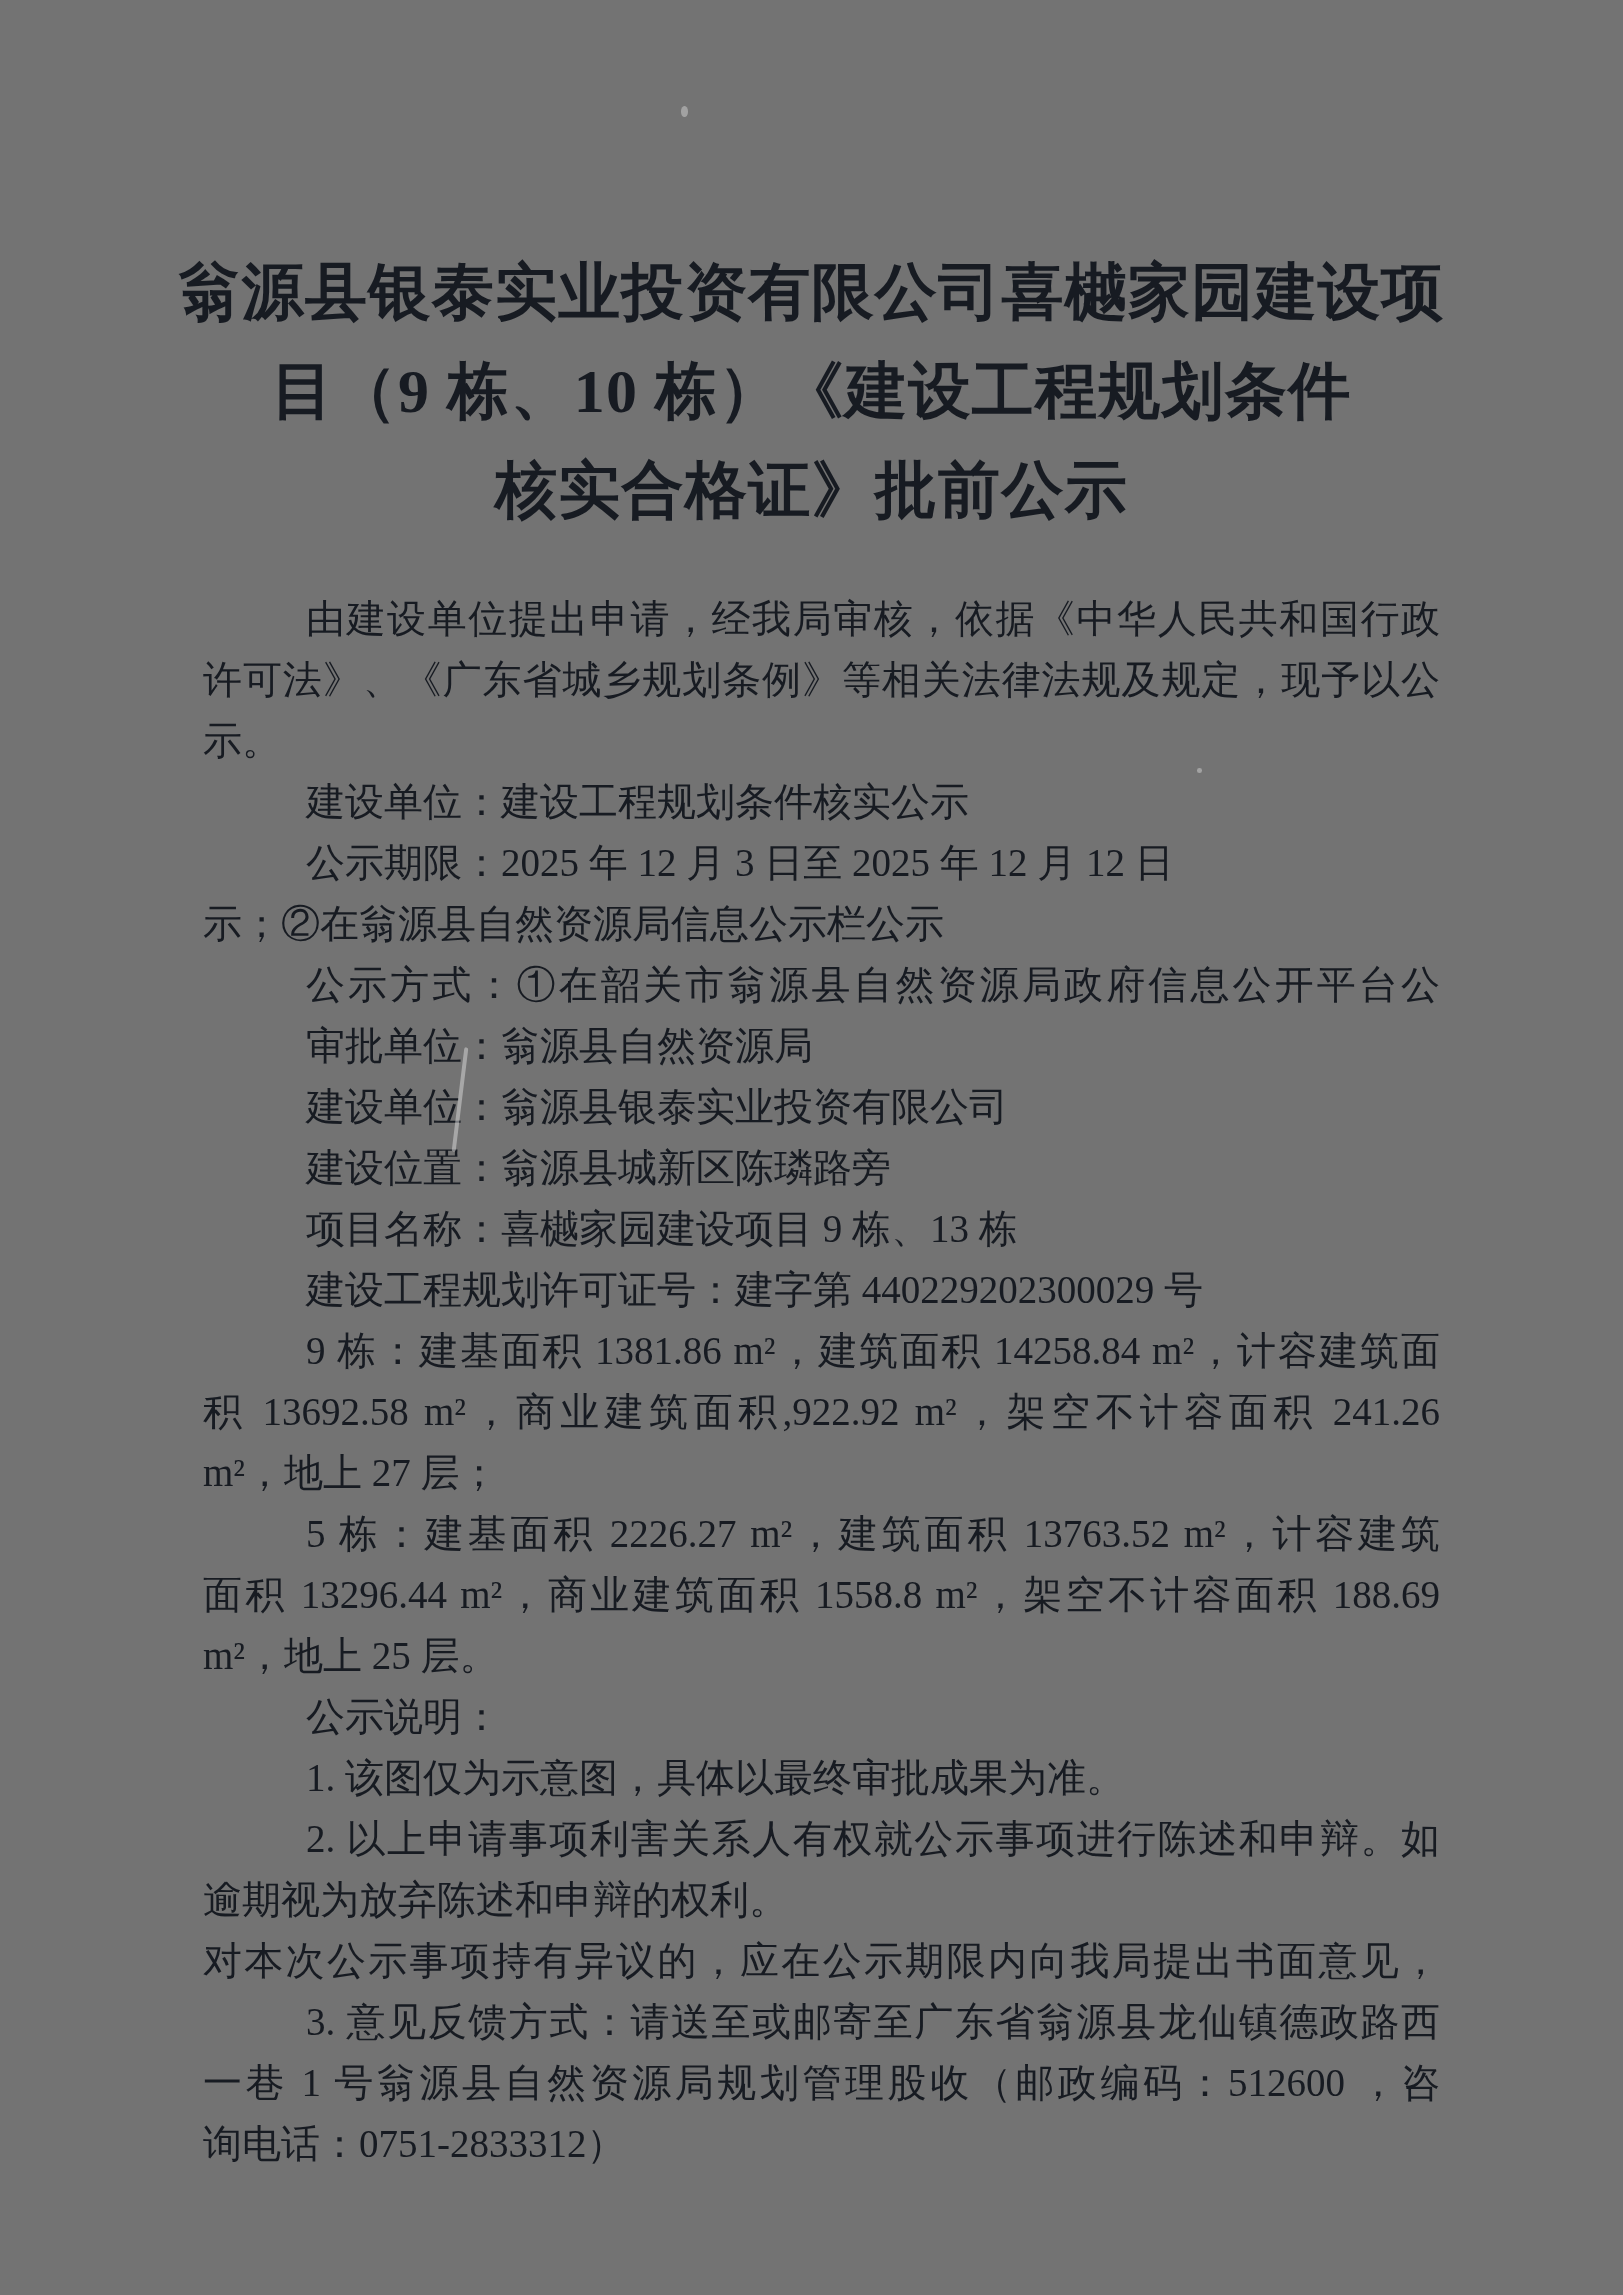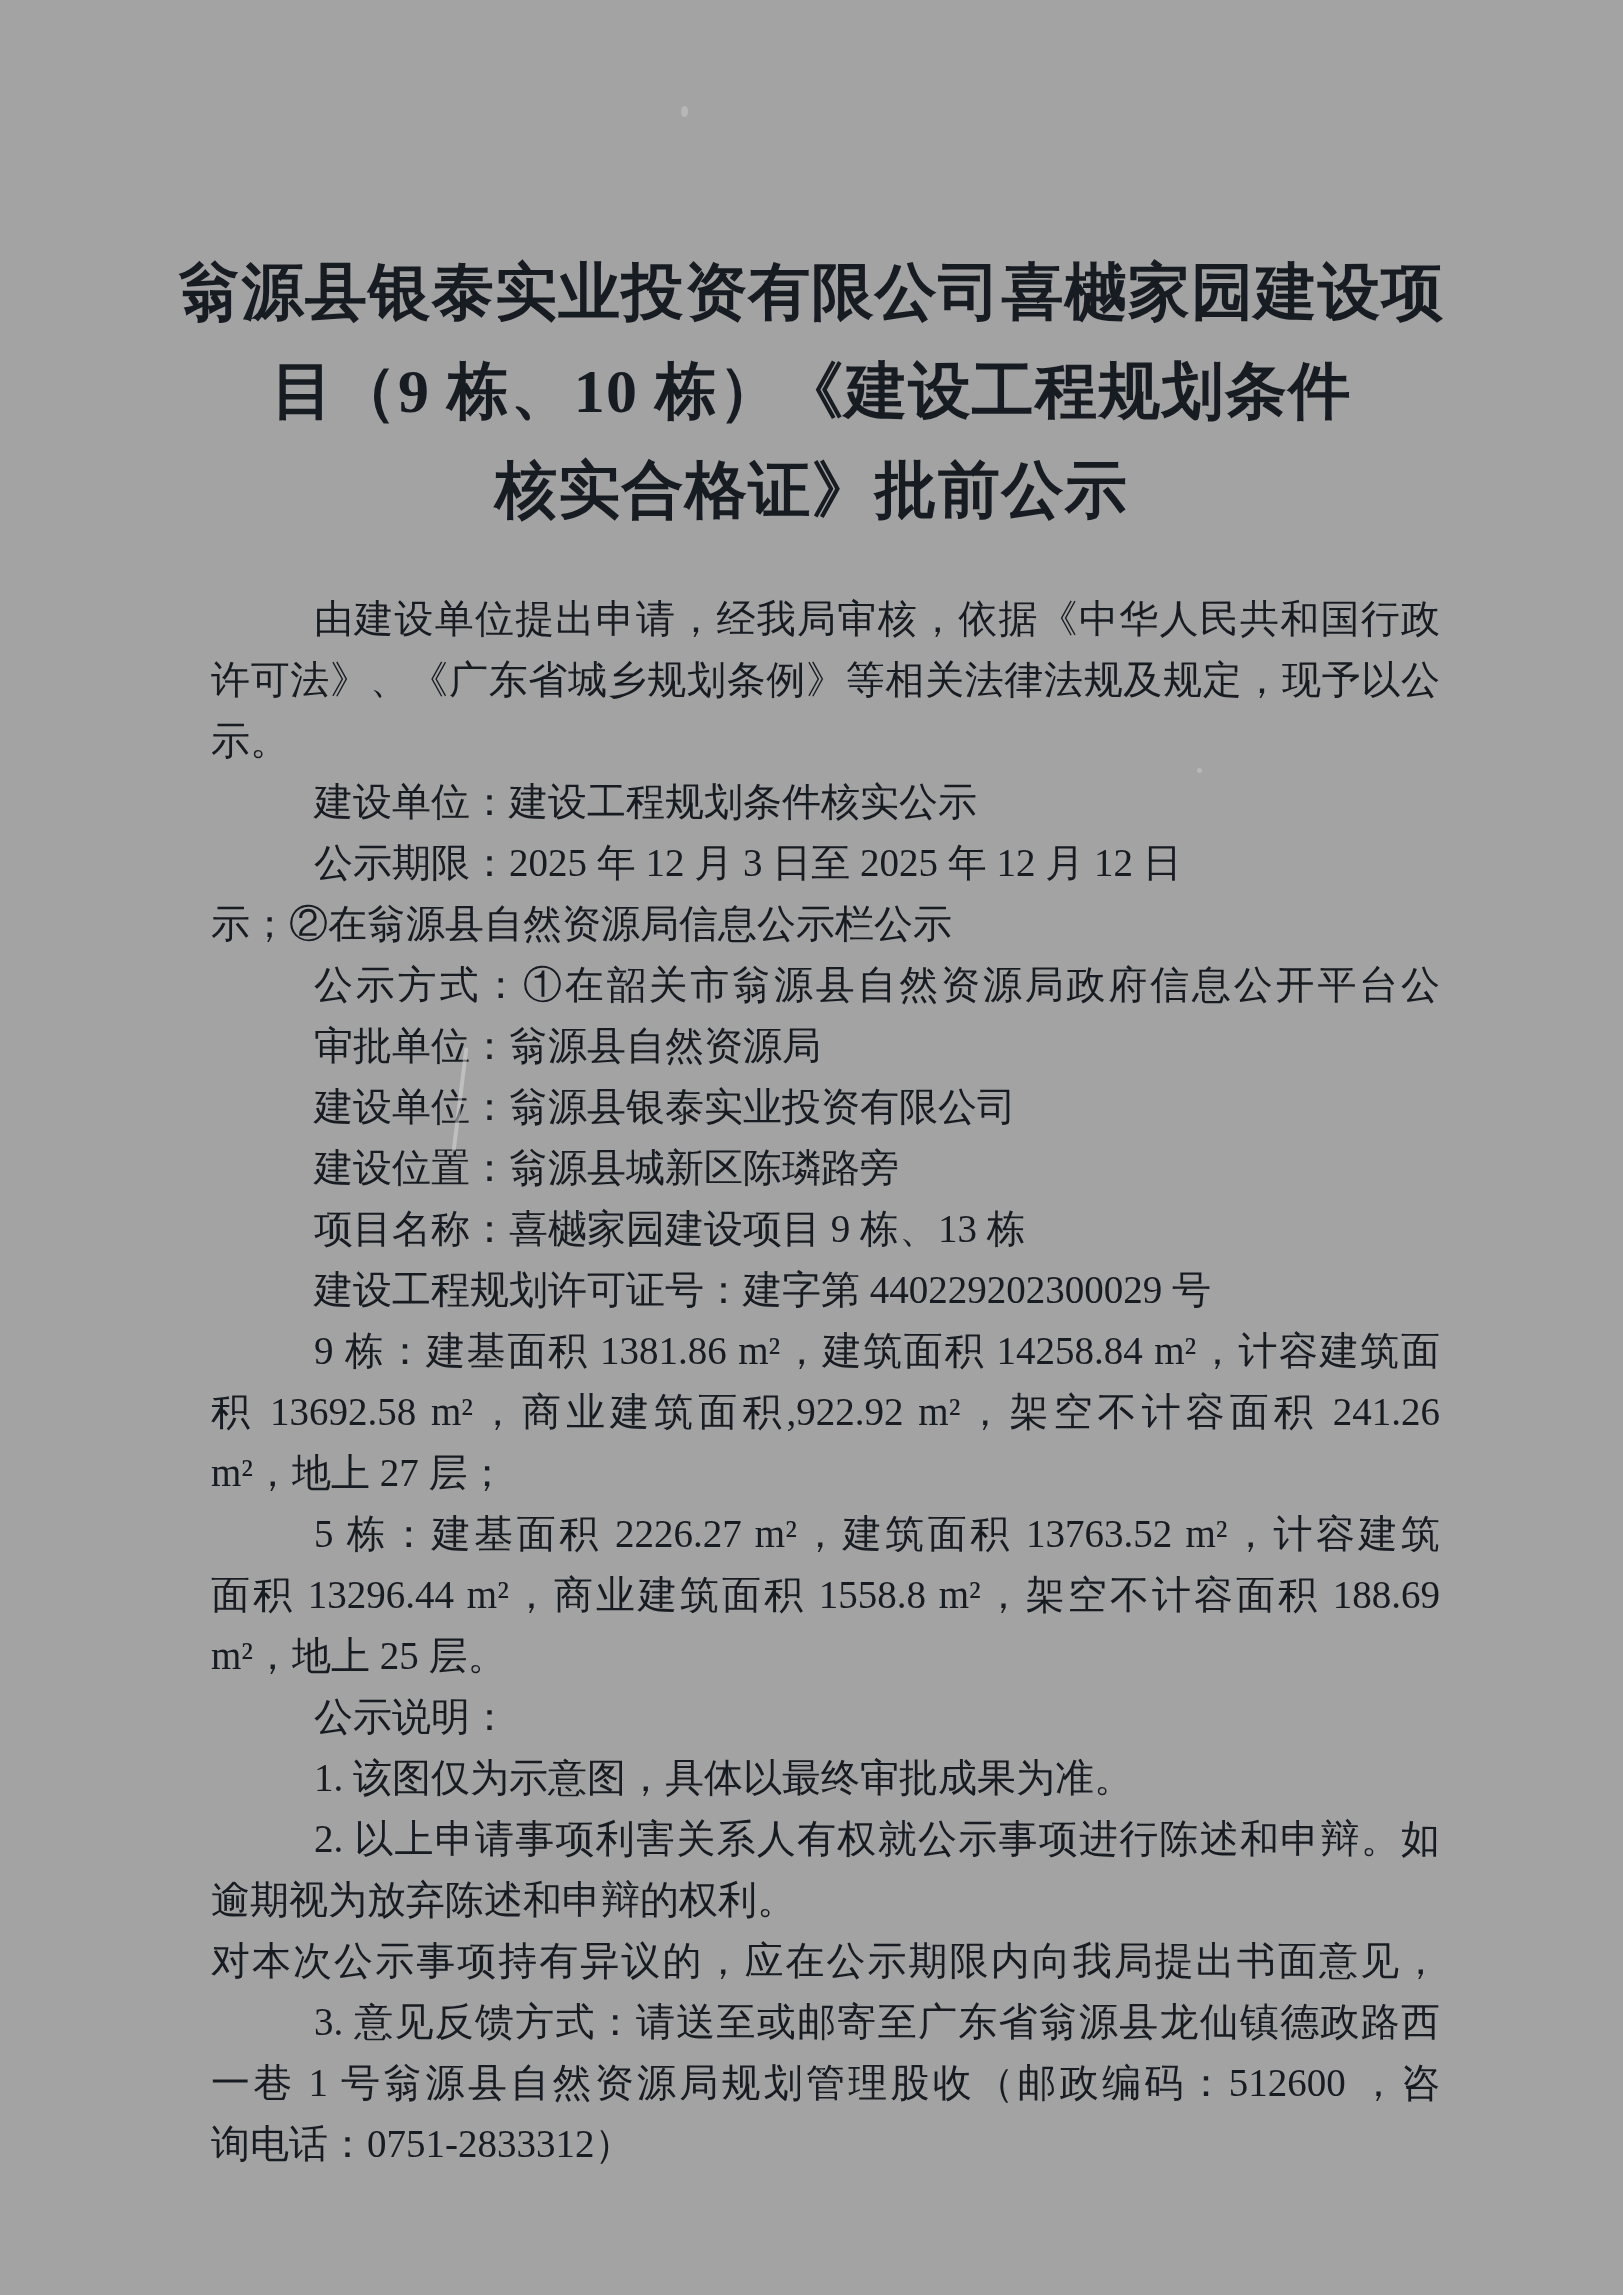--- a/index.html
+++ b/index.html
@@ -4,21 +4,21 @@
 <style>
   html, body {
     margin: 0;
     padding: 0;
     background: #ffffff;
   }
   .page {
     position: relative;
     width: 1623px;
     height: 2295px;
-    background: #a3a3a3;
+    background: #737373;
     overflow: hidden;
     font-family: "Liberation Serif", "DejaVu Serif", serif;
     color: #171b22;
   }
   .notice-title {
     margin: 243px 157px 0 157px;
     text-align: center;
     font-size: 62px;
     line-height: 99px;
     font-weight: bold;
@@ -27,21 +27,20 @@
   .notice-body {
     margin: 48px 183px 0 203px; 
     font-size: 39px;
     line-height: 61px;
   }
   .ln {
     text-align: justify;
     text-align-last: justify;
     text-justify: inter-character;
     white-space: normal;
-    margin-left: 8px;
   }
   .ln.end {
     text-align-last: left;
   }
   .ln.ind {
     text-indent: 103px;
   }
   
   .speck {
     position: absolute;

